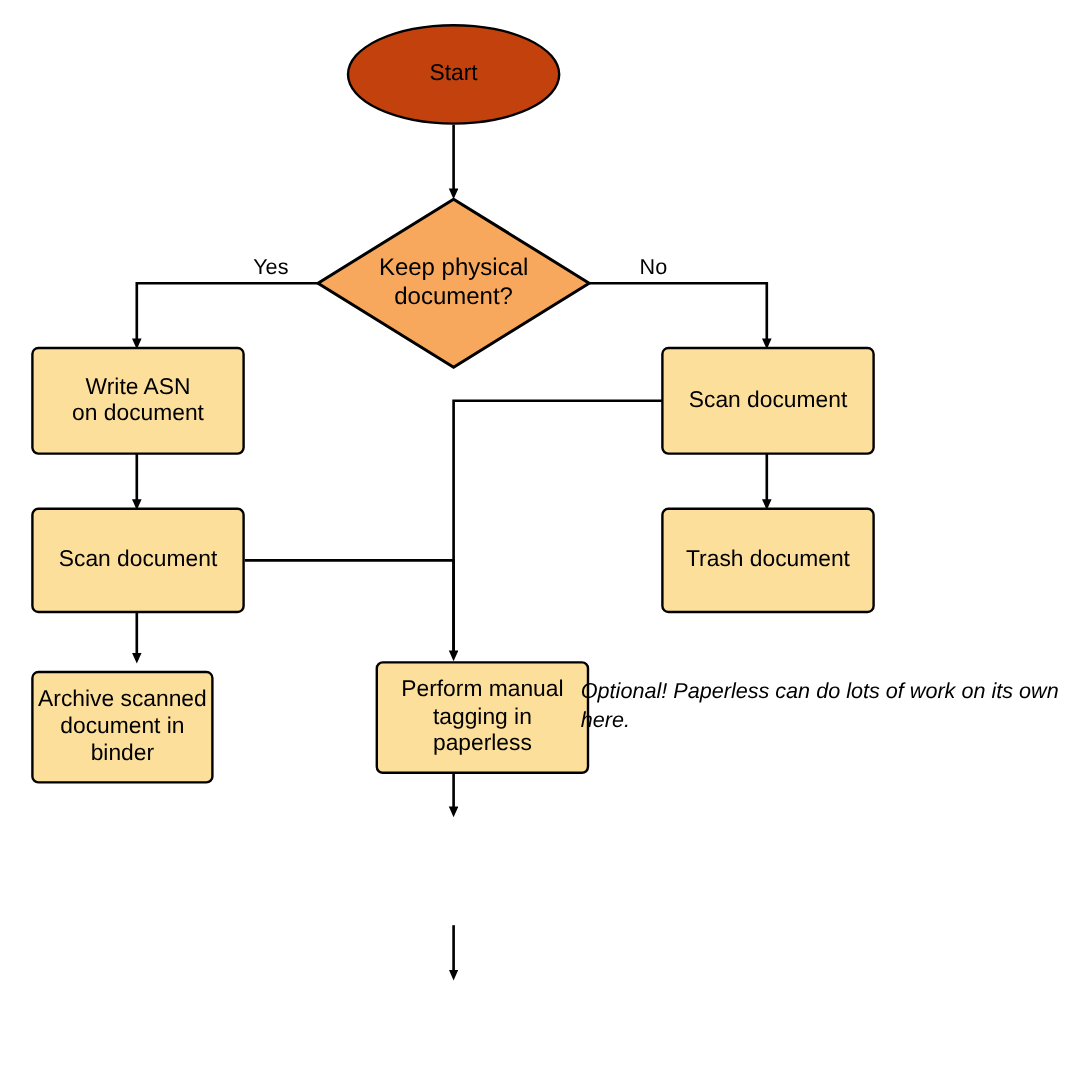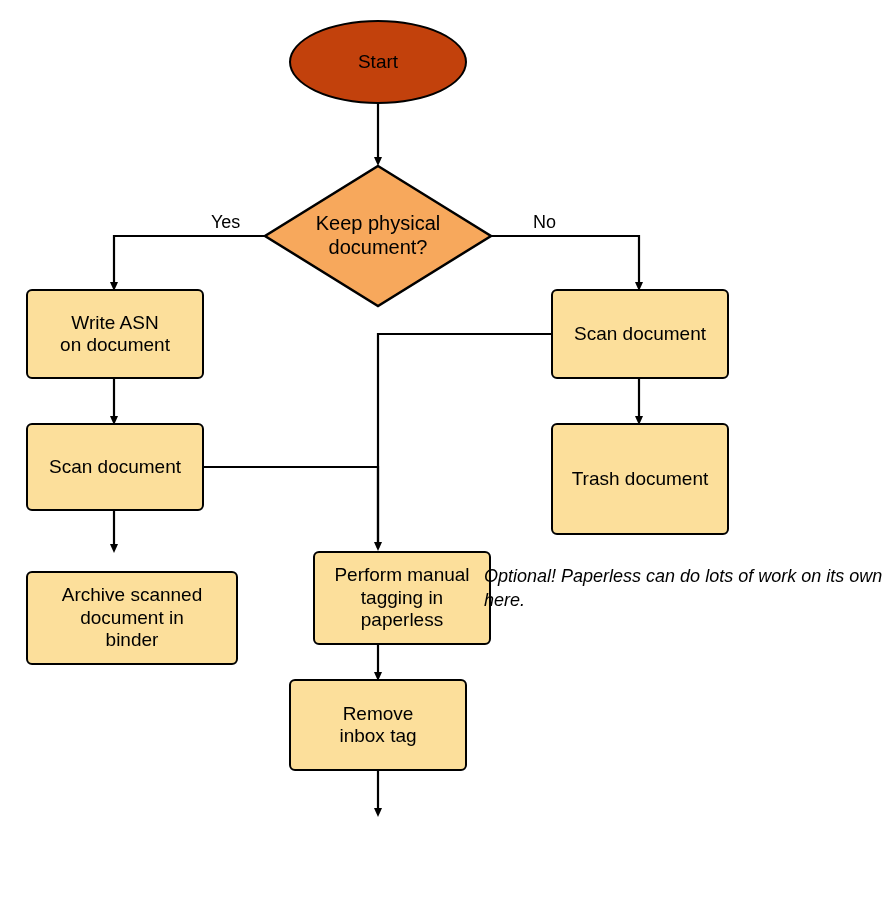--- a/index.html
+++ b/index.html
@@ -138,41 +138,37 @@
 
   <div class="node process" style="left:26px; top:289px; width:178px; height:90px;">
     <span>Write ASN
 on document</span>
   </div>
 
   <div class="node process" style="left:26px; top:423px; width:178px; height:88px;">
     <span>Scan document</span>
   </div>
 
-  <div class="node process" style="left:26px; top:571px; width:212px; height:94px;">
+  <div class="node process" style="left:26px; top:559px; width:152px; height:94px;">
     <span>Archive scanned
 document in
 binder</span>
   </div>
 
   <div class="node process" style="left:551px; top:289px; width:178px; height:90px;">
     <span>Scan document</span>
   </div>
 
-  <div class="node process" style="left:551px; top:423px; width:178px; height:112px;">
+  <div class="node process" style="left:551px; top:423px; width:178px; height:88px;">
     <span>Trash document</span>
   </div>
 
   <div class="node process" style="left:289px; top:551px; width:178px; height:94px;margin-left:24px;">
     <span>Perform manual
 tagging in
 paperless</span>
   </div>
 
-  <div class="node process" style="left:289px; top:679px; width:178px; height:92px;">
-    <span>Remove
-inbox tag</span>
-  </div>
 
 
   <div class="note" style="left:484px; top:564px;">Optional! Paperless can do lots of work on its own here.</div>
 
 </div>
 
 </body></html>

